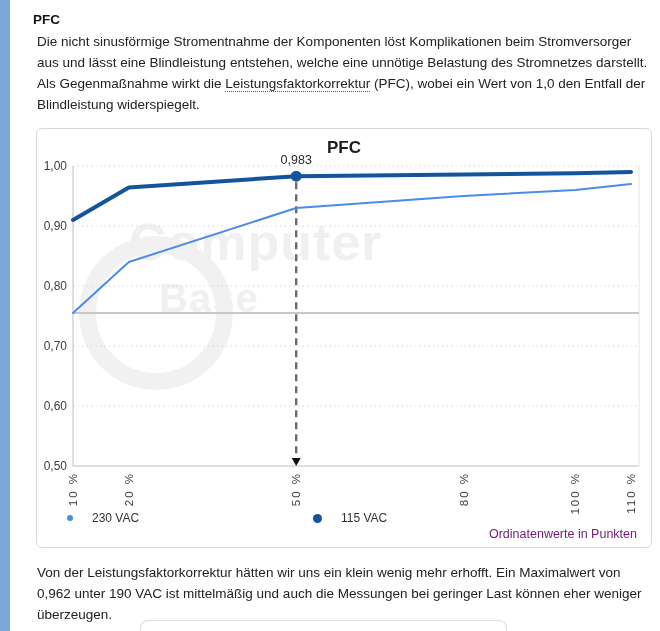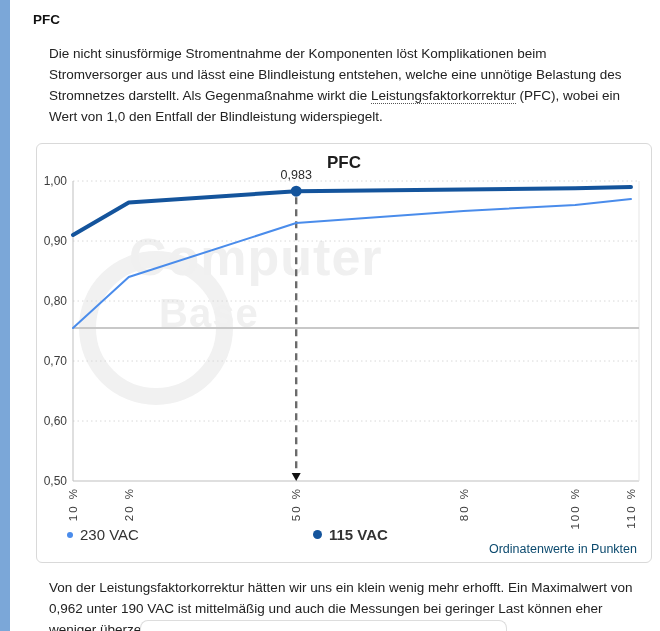--- a/index.html
+++ b/index.html
@@ -4,21 +4,21 @@
 <style>
   html,body{margin:0;padding:0;background:#fff;}
   body{
     width:660px;height:631px;overflow:hidden;position:relative;
     font-family:"Liberation Sans","DejaVu Sans",sans-serif;
     color:#222;
   }
   .accent-stripe{position:absolute;left:0;top:0;width:10px;height:631px;}
   .content{position:absolute;left:33px;top:0;width:622px;}
   .article-heading{font-size:13.5px;font-weight:bold;color:#111;margin:12px 0 2px 0;}
-  .article-par{font-size:13.5px;line-height:21px;margin:16px;color:#222;}
+  .article-par{font-size:13.5px;line-height:21px;margin:4px;color:#222;}
   .glossary-link{border-bottom:1px dotted #555;cursor:help;}
 
   
   .chart-panel{
     position:relative;margin:13px 0 0 3px;width:614px;height:418px;
     border:1px solid #d9d9d9;border-radius:6px;background:#fff;
   }
   .chart-title{position:absolute;left:0;top:9px;width:100%;text-align:center;
     font-size:17px;font-weight:600;color:#1d1d1d;}
   .chart-svg{position:absolute;left:0;top:0;}
@@ -29,22 +29,22 @@
     border:17px solid #f1f1f1;border-radius:50%;}
   .wm-line1{position:absolute;left:62px;top:28px;font-size:52px;font-weight:bold;
     color:#f0f0f0;letter-spacing:1px;}
   .wm-line2{position:absolute;left:92px;top:92px;font-size:40px;font-weight:bold;
     color:#f0f0f0;letter-spacing:1px;}
 
   
   .chart-legend{position:absolute;left:0;top:382px;width:100%;height:22px;}
   .legend-item{position:absolute;display:flex;align-items:center;cursor:pointer;}
   .legend-dot{border-radius:50%;display:inline-block;margin-right:7px;}
-  .legend-label{font-size:15px;color:#333;}
-  .chart-footer{position:absolute;right:14px;top:398px;font-size:12.5px;color:#0c4a6e;}
+  .legend-label{font-size:12px;color:#333;margin-left:12px;}
+  .chart-footer{position:absolute;right:14px;top:398px;font-size:12.5px;color:#701a75;}
 
   
   .next-card{
     position:absolute;left:140px;top:620px;width:365px;height:14px;
     border:1px solid #ddd;border-bottom:none;border-radius:8px 8px 0 0;background:#fff;
   }
 </style>
 </head>
 <body>
 
@@ -95,21 +95,21 @@
 
     <div class="chart-title">PFC</div>
 
     <div class="chart-legend" id="chart-legend">
         <div class="legend-item" style="left: 30px;">
           <span class="legend-dot" style="height: 6px; width: 6px; background: rgb(74, 140, 235);"></span>
           <span class="legend-label">230 VAC</span>
         </div>
         <div class="legend-item" style="left: 276px;">
           <span class="legend-dot" style="height: 9px; width: 9px; background: rgb(20, 84, 156);"></span>
-          <span class="legend-label" style="font-weight: bold; text-align: center;">115 VAC</span>
+          <span class="legend-label" style="font-weight: normal; text-align: center;">115 VAC</span>
         </div>
       </div>
 
     <div class="chart-footer">Ordinatenwerte in Punkten</div>
   </div>
 
   <p class="article-par" style="margin-top:14px">Von der Leistungsfaktorkorrektur hätten wir uns ein klein wenig mehr erhofft. Ein Maximalwert von 0,962 unter 190 VAC ist mittelmäßig und auch die Messungen bei geringer Last können eher weniger überzeugen.</p>
 </div>
 
 <div class="next-card"></div>

